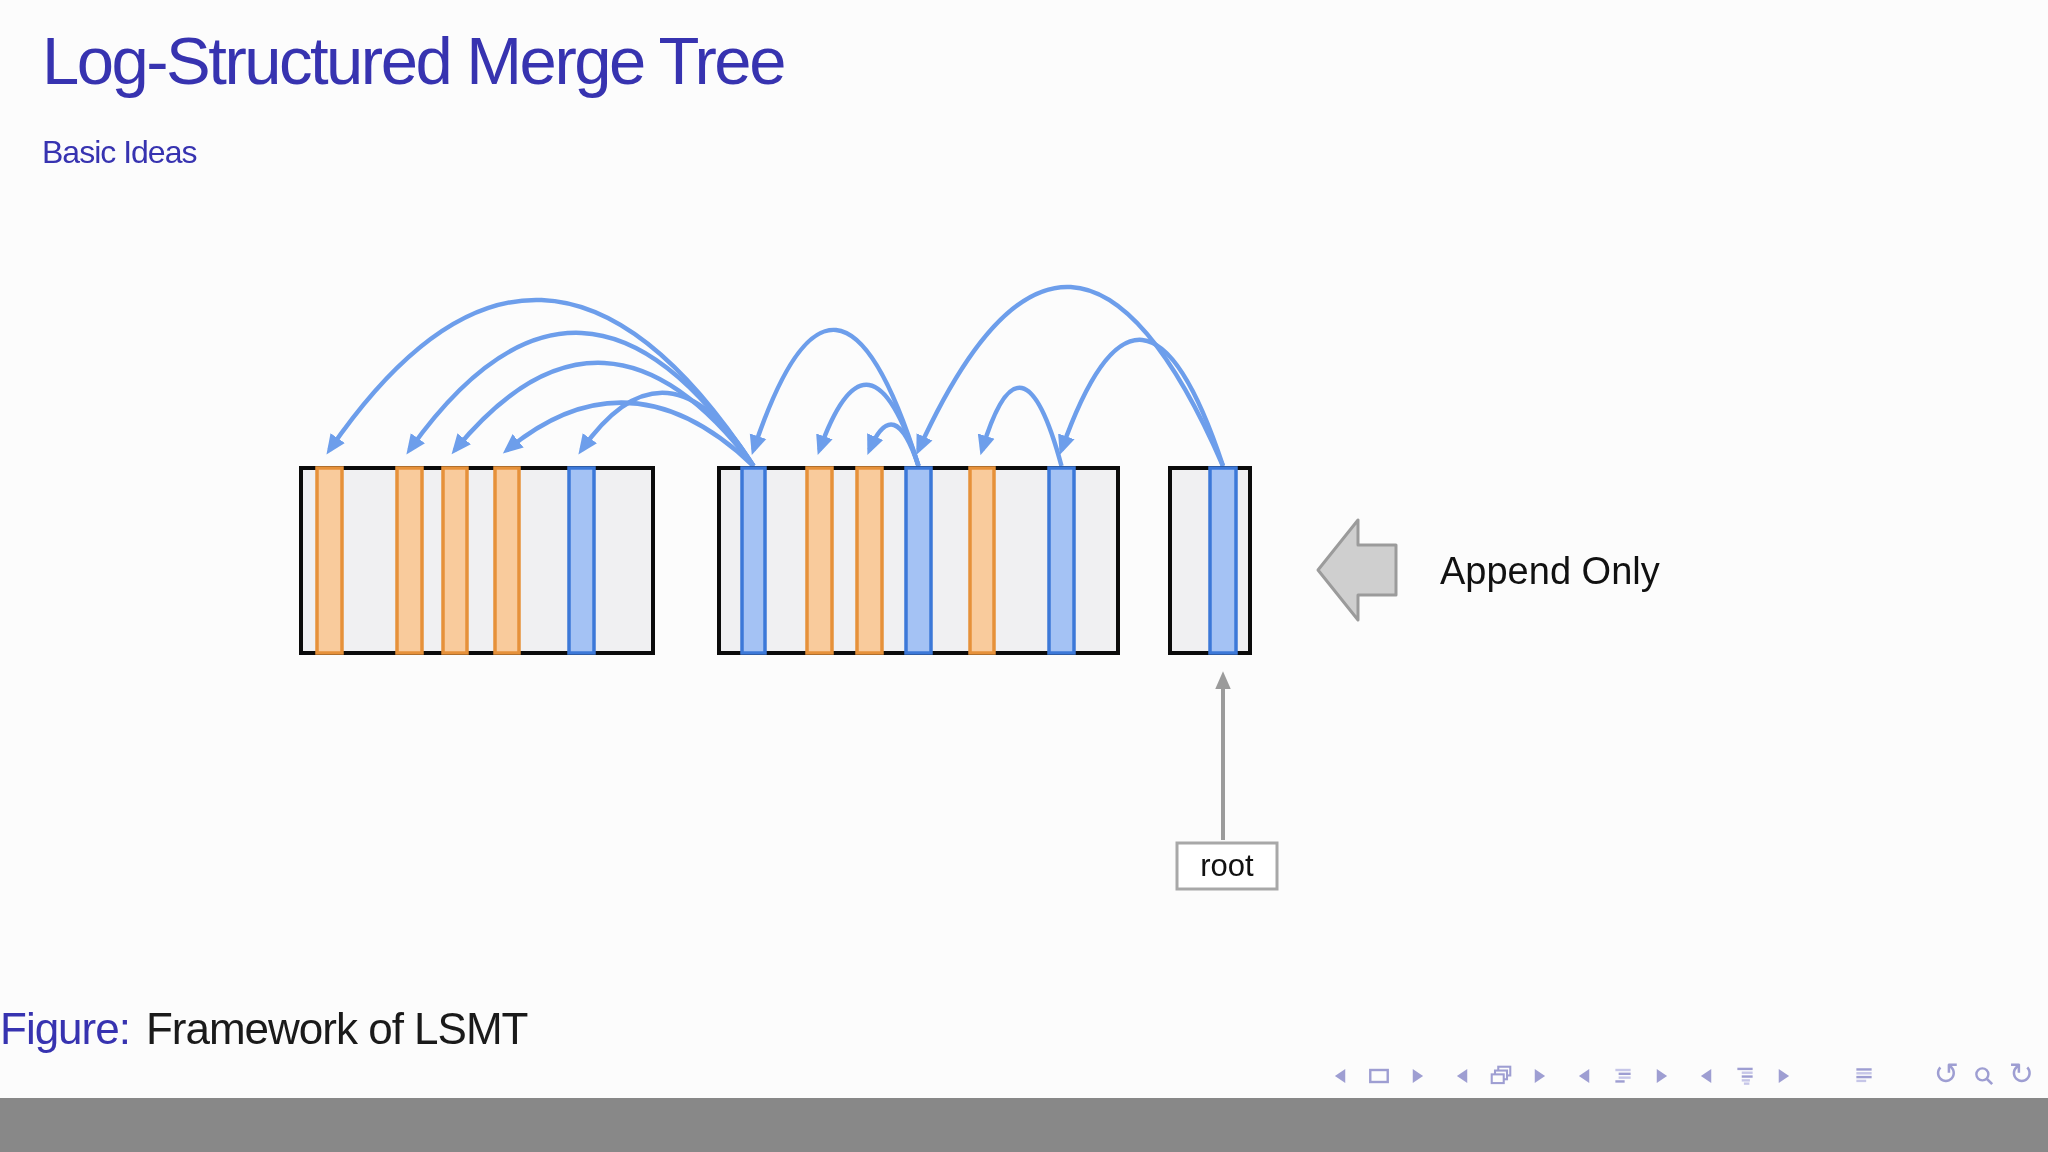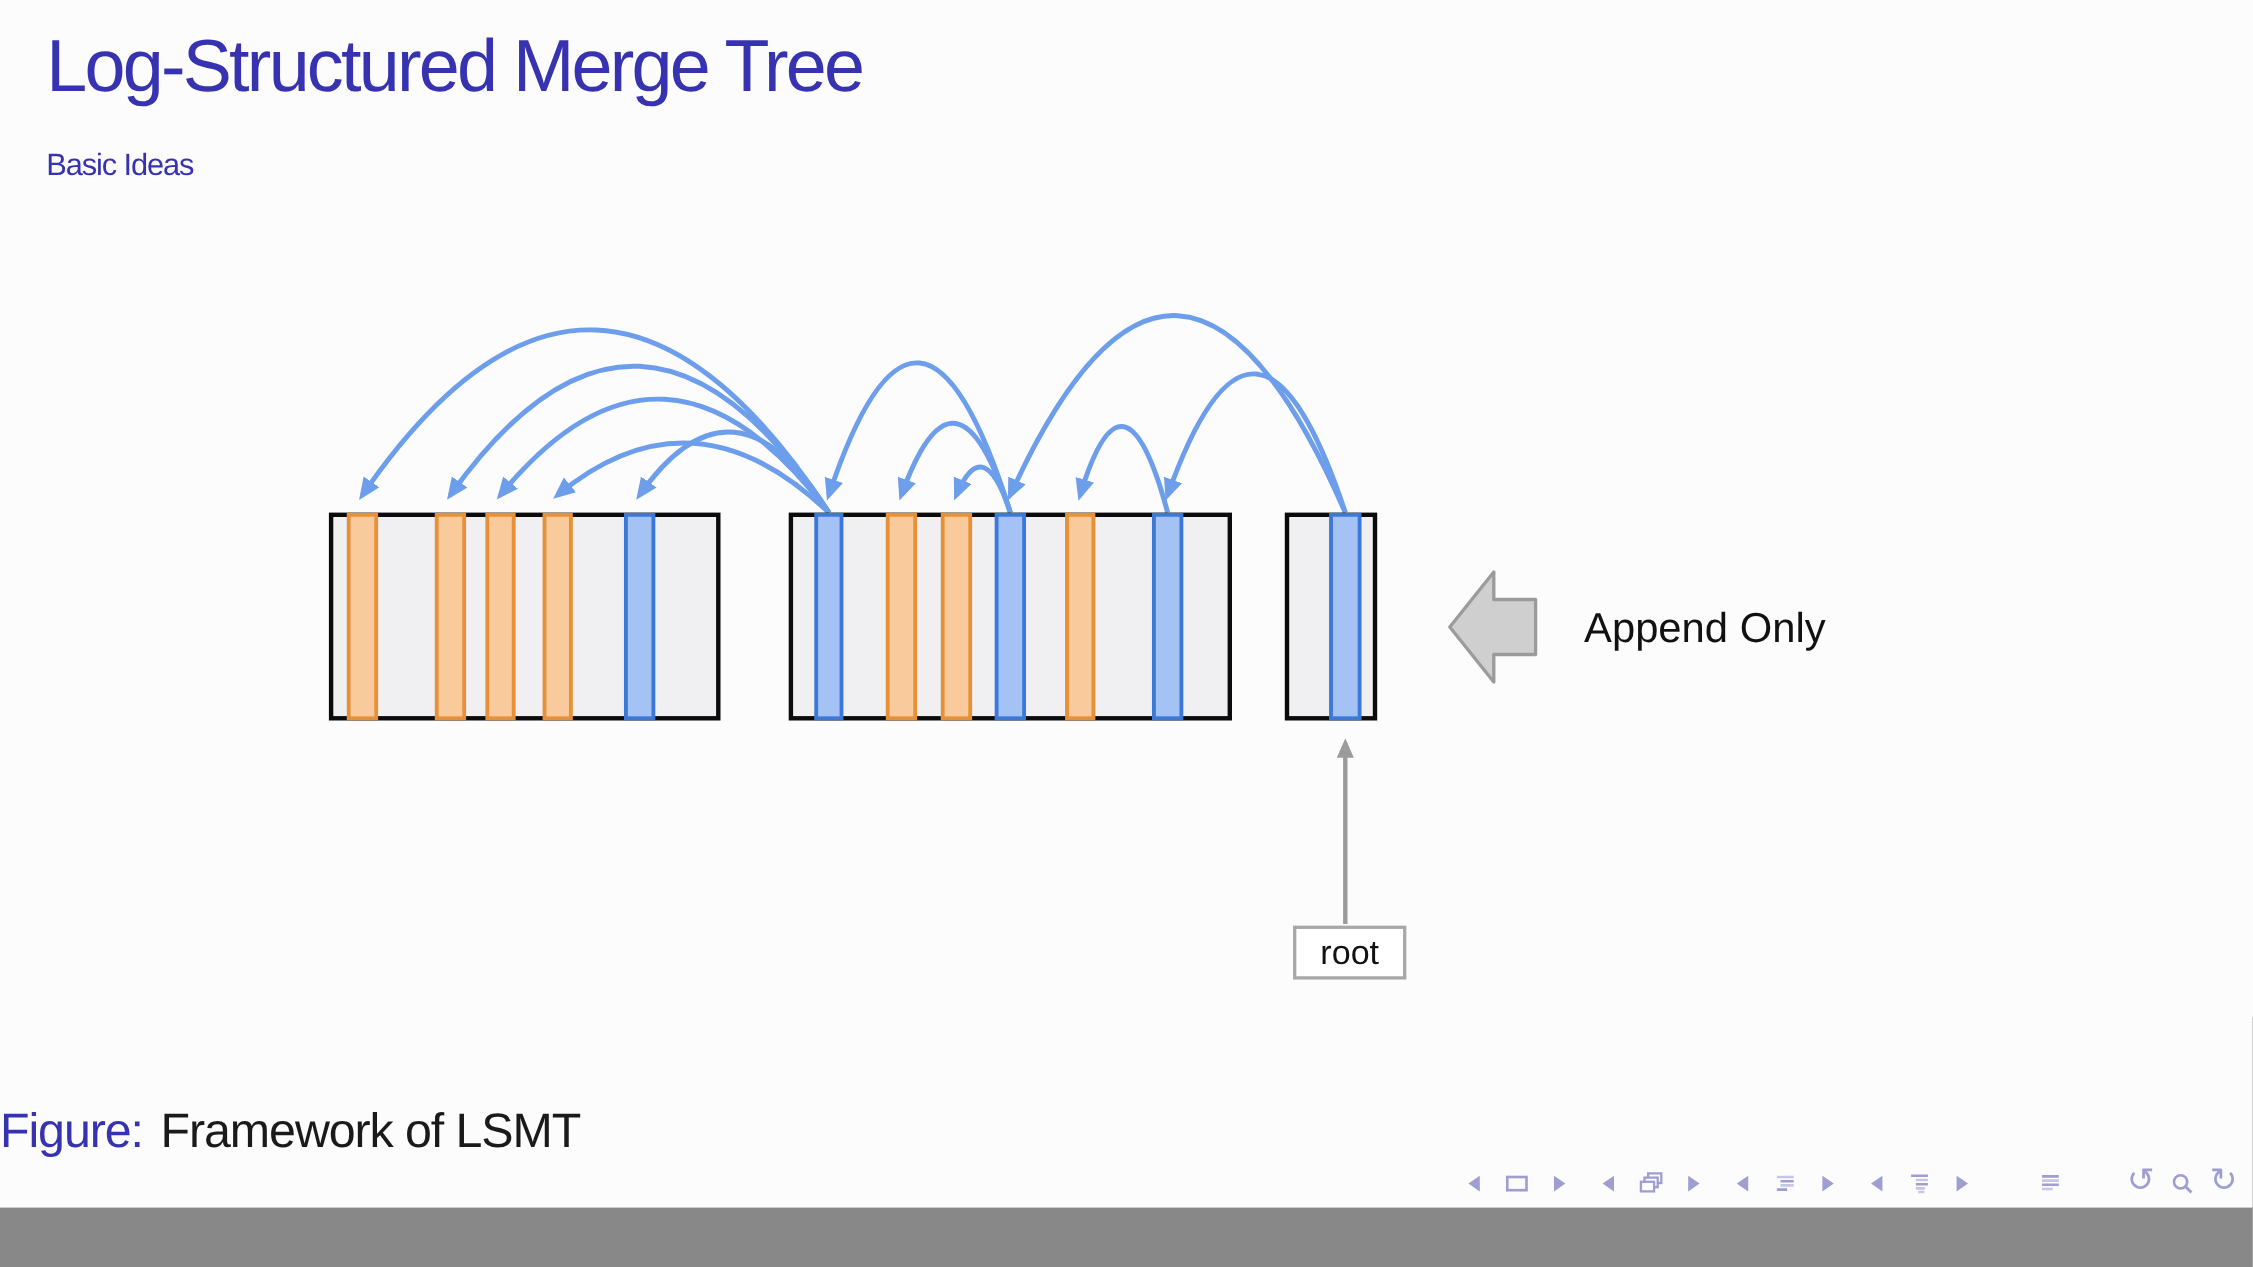--- a/index.html
+++ b/index.html
@@ -11,21 +11,21 @@
     overflow:hidden;
   }
   .title{
     position:absolute;left:42px;top:22px;
     font-size:67px;font-weight:500;letter-spacing:-2.5px;
     color:var(--accent,#3733b0);
     white-space:nowrap;
   }
   .subtitle{
     position:absolute;left:42px;top:134px;
-    font-size:28px;font-weight:500;letter-spacing:-1px;
+    font-size:32px;font-weight:500;letter-spacing:-1px;
     color:var(--accent,#3733b0);
     white-space:nowrap;
   }
   .diagram-svg{position:absolute;left:0;top:0;}
   .caption{
     position:absolute;left:0;top:1004px;width:100%;
     text-align:left;font-size:44px;letter-spacing:-1px;color:#1a1a1a;
   }
   .caption .pre{color:var(--accent,#3733b0);margin-right:16px;}
   .nav-row{

